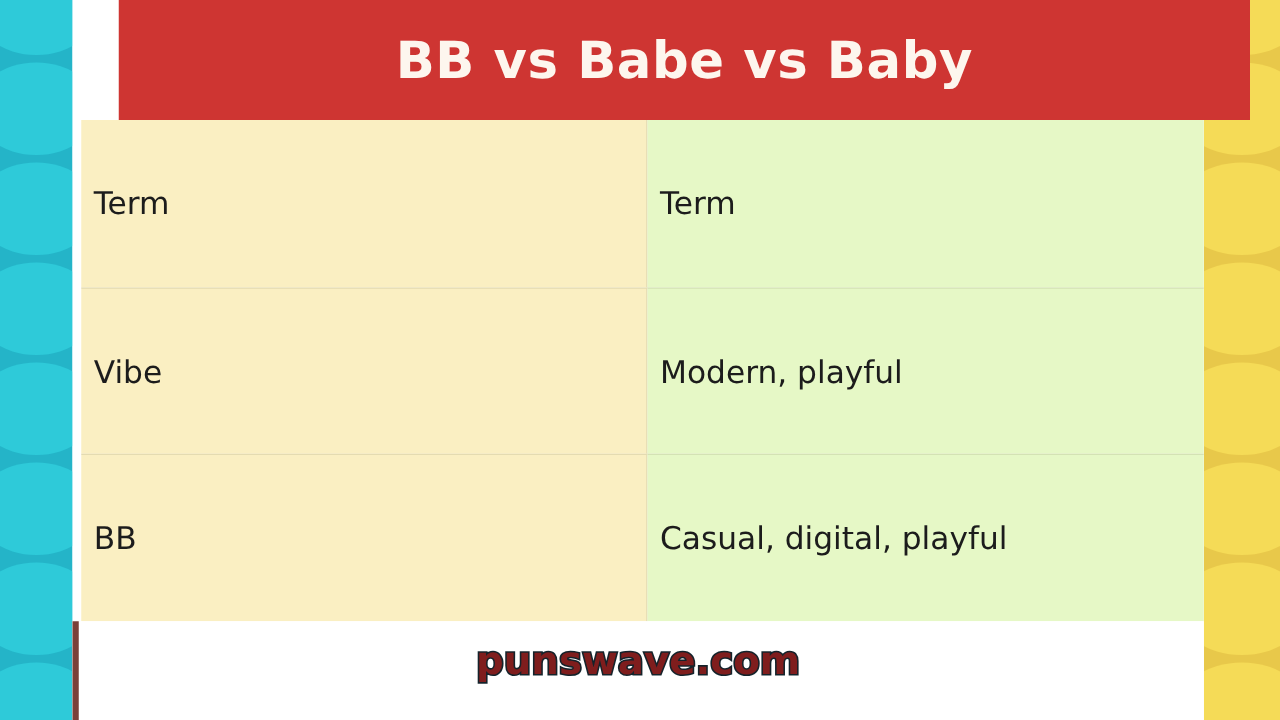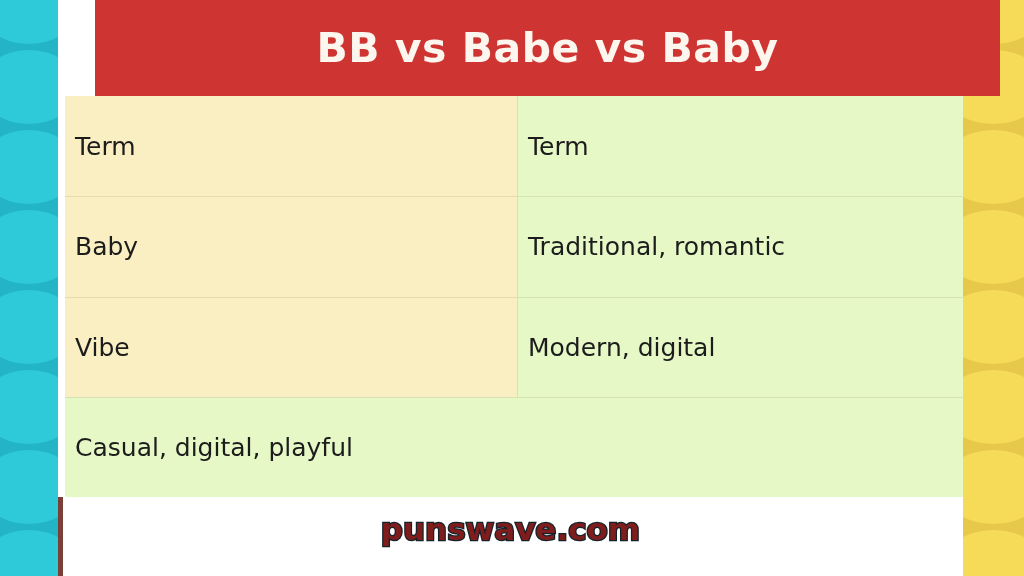--- a/index.html
+++ b/index.html
@@ -181,31 +181,28 @@
       <div id="title-text">BB vs Babe vs Baby</div>
     </div>
 
     <div id="table">
 
       <div class="trow">
         <div class="tcell col-term">Term</div>
         <div class="tcell col-vibe">Term</div>
       </div>
 
-      <div class="trow">
-        <div class="tcell col-term">Baby</div>
-        <div class="tcell col-vibe">Traditional, romantic</div>
-      </div>
 
       <div class="trow">
         <div class="tcell col-term">Vibe</div>
-        <div class="tcell col-vibe">Modern, digital</div>
+        <div class="tcell col-vibe">Modern, playful</div>
       </div>
 
       <div class="trow">
+        <div class="tcell col-term">BB</div>
         <div class="tcell col-vibe">Casual, digital, playful</div>
       </div>
 
     </div>
 
     <div id="bottom-area">
       <div id="left-accent-rule"></div>
       <div id="watermark">punswave.com</div>
     </div>
 

